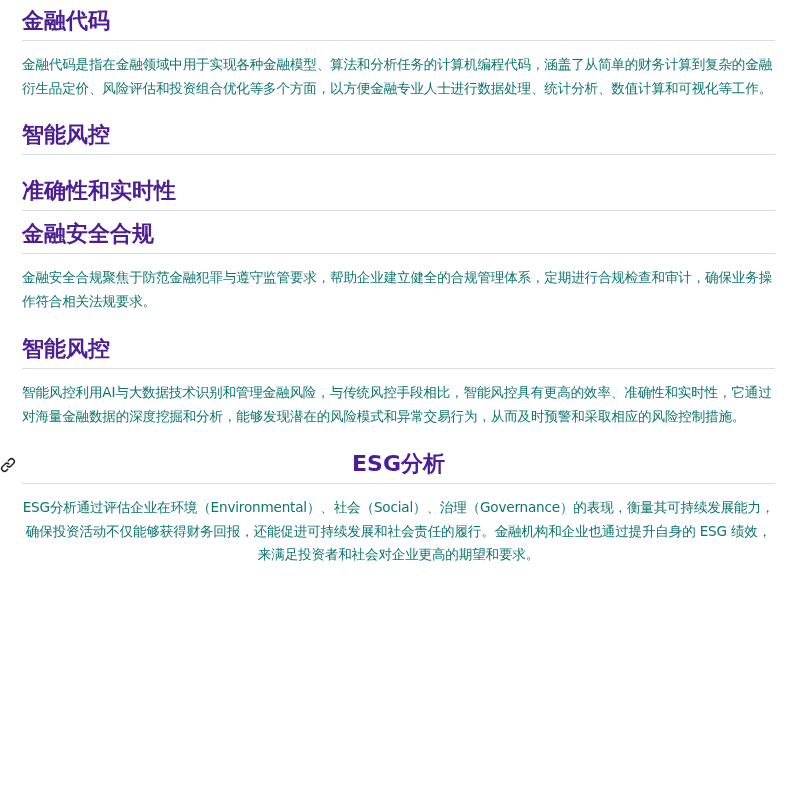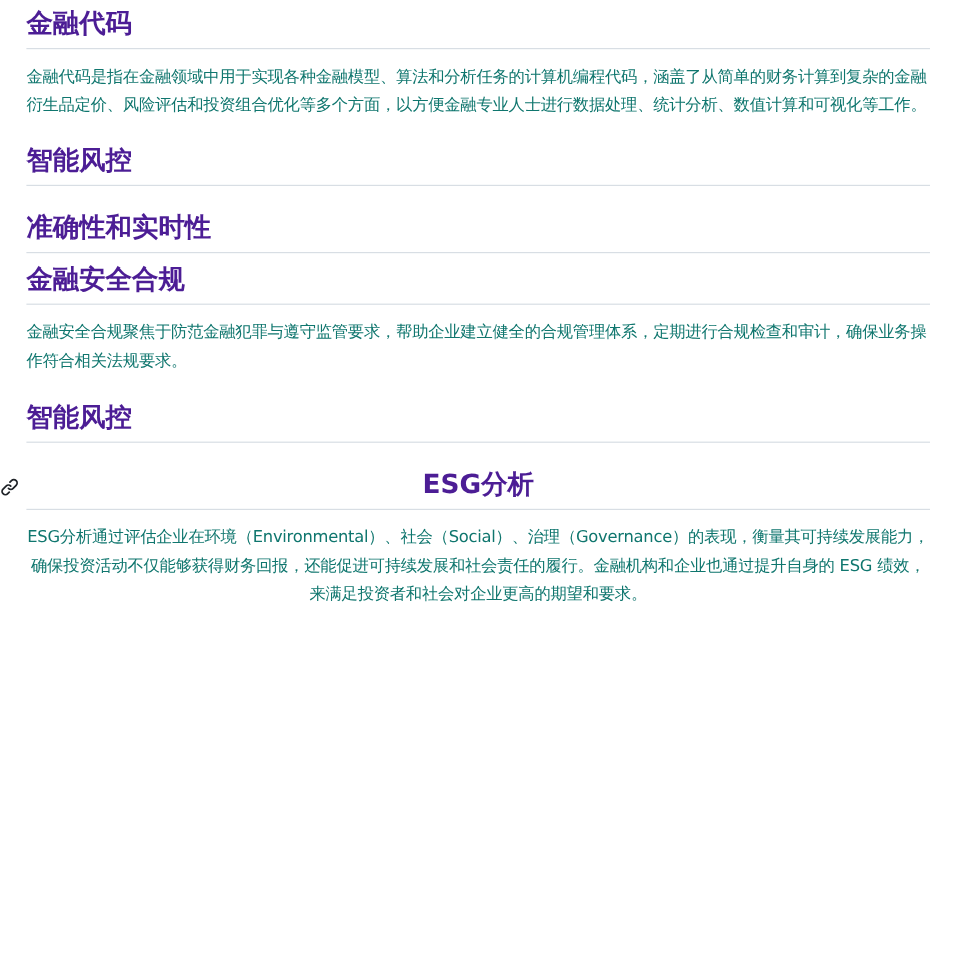--- a/index.html
+++ b/index.html
@@ -75,20 +75,21 @@
     <h2>准确性和实时性</h2>
   </section>
 
   <section class="section" id="s3">
     <h2>金融安全合规</h2>
     <p>金融安全合规聚焦于防范金融犯罪与遵守监管要求，帮助企业建立健全的合规管理体系，定期进行合规检查和审计，确保业务操作符合相关法规要求。</p>
   </section>
 
   <section class="section" id="s4">
     <h2>智能风控</h2>
+    <p>智能风控利用AI与大数据技术识别和管理金融风险，与传统风控手段相比，智能风控具有更高的效率、准确性和实时性，它通过对海量金融数据的深度挖掘和分析，能够发现潜在的风险模式和异常交易行为，从而及时预警和采取相应的风险控制措施。</p>
   </section>
 
   <section class="section" id="s5">
     <h2>
       <a class="anchor-link">
         <svg width="16" height="16" viewBox="0 0 16 16" aria-hidden="true">
           <path fill="#1f2328" d="M7.775 3.275a.75.75 0 0 0 1.06 1.06l1.25-1.25a2 2 0 1 1 2.83 2.83l-2.5 2.5a2 2 0 0 1-2.83 0 .75.75 0 0 0-1.06 1.06 3.5 3.5 0 0 0 4.95 0l2.5-2.5a3.5 3.5 0 0 0-4.95-4.95l-1.25 1.25Zm-4.69 9.64a2 2 0 0 1 0-2.83l2.5-2.5a2 2 0 0 1 2.83 0 .75.75 0 0 0 1.06-1.06 3.5 3.5 0 0 0-4.95 0l-2.5 2.5a3.5 3.5 0 0 0 4.95 4.95l1.25-1.25a.75.75 0 0 0-1.06-1.06l-1.25 1.25a2 2 0 0 1-2.83 0Z"></path>
         </svg>
       </a>
       <span>ESG分析</span>

